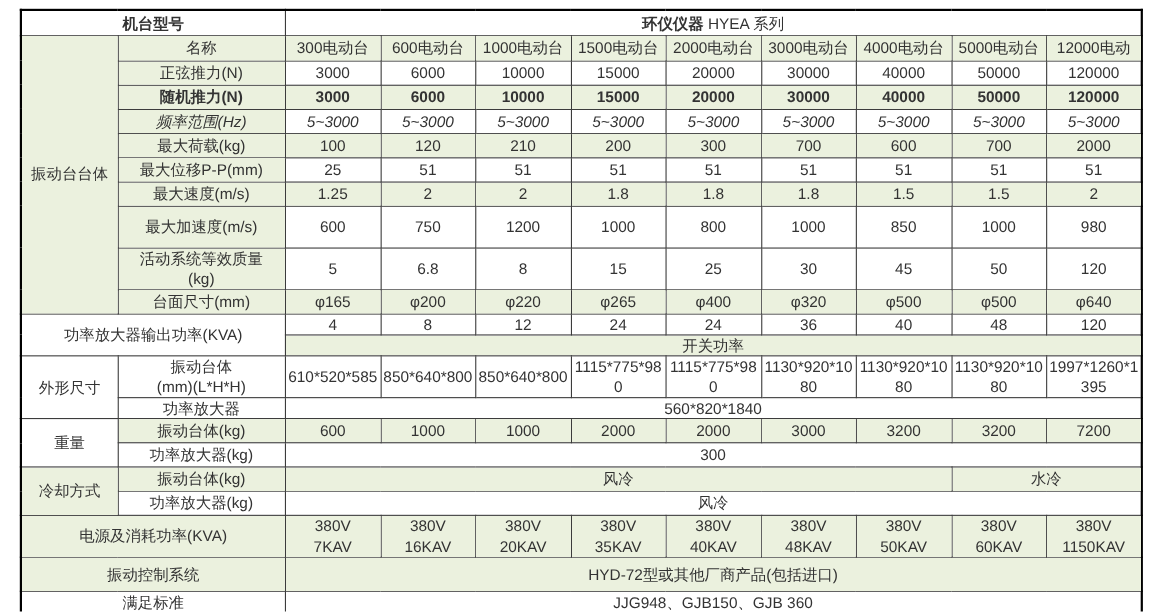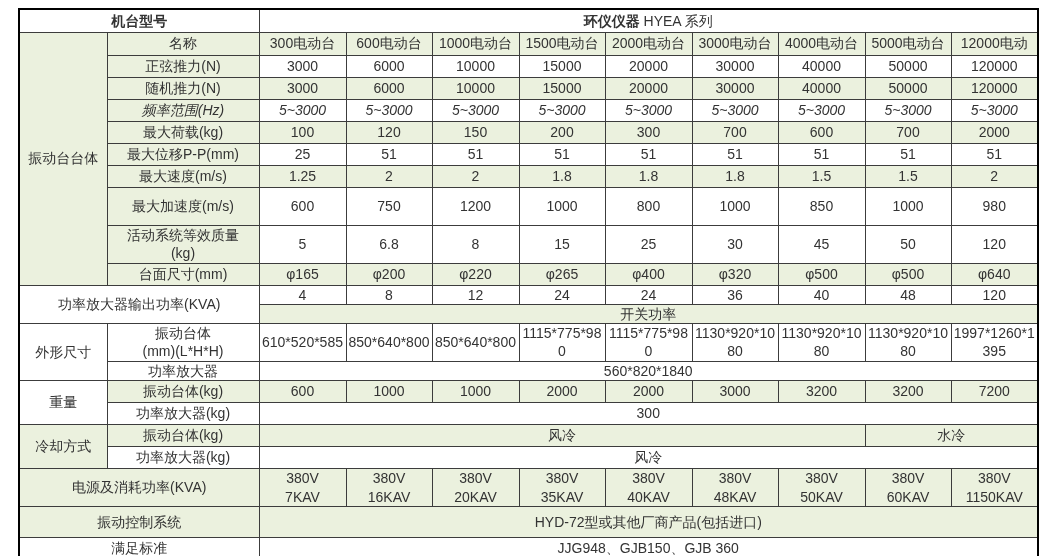--- a/index.html
+++ b/index.html
@@ -62,21 +62,21 @@
           <td class="dl">3000</td>
           <td class="">6000</td>
           <td class="">10000</td>
           <td class="">15000</td>
           <td class="">20000</td>
           <td class="">30000</td>
           <td class="">40000</td>
           <td class="">50000</td>
           <td class="">120000</td>
         </tr>
-        <tr style="height: 22px;">
+        <tr style="height: 22px; font-weight: bold;">
           <td class="g lbl">随机推力(N)</td>
           <td class="g dl">3000</td>
           <td class="g">6000</td>
           <td class="g">10000</td>
           <td class="g">15000</td>
           <td class="g">20000</td>
           <td class="g">30000</td>
           <td class="g">40000</td>
           <td class="g">50000</td>
           <td class="g">120000</td>
@@ -90,21 +90,21 @@
           <td class="">5~3000</td>
           <td class="">5~3000</td>
           <td class="">5~3000</td>
           <td class="">5~3000</td>
           <td class="">5~3000</td>
         </tr>
         <tr style="height: 22px; margin-left: 48px;">
           <td class="g lbl">最大荷载(kg)</td>
           <td class="g dl">100</td>
           <td class="g">120</td>
-          <td class="g">150</td>
+          <td class="g">210</td>
           <td class="g">200</td>
           <td class="g">300</td>
           <td class="g">700</td>
           <td class="g">600</td>
           <td class="g">700</td>
           <td class="g">2000</td>
         </tr>
         <tr style="height: 22px;">
           <td class="g lbl">最大位移P-P(mm)</td>
           <td class="dl">25</td>

